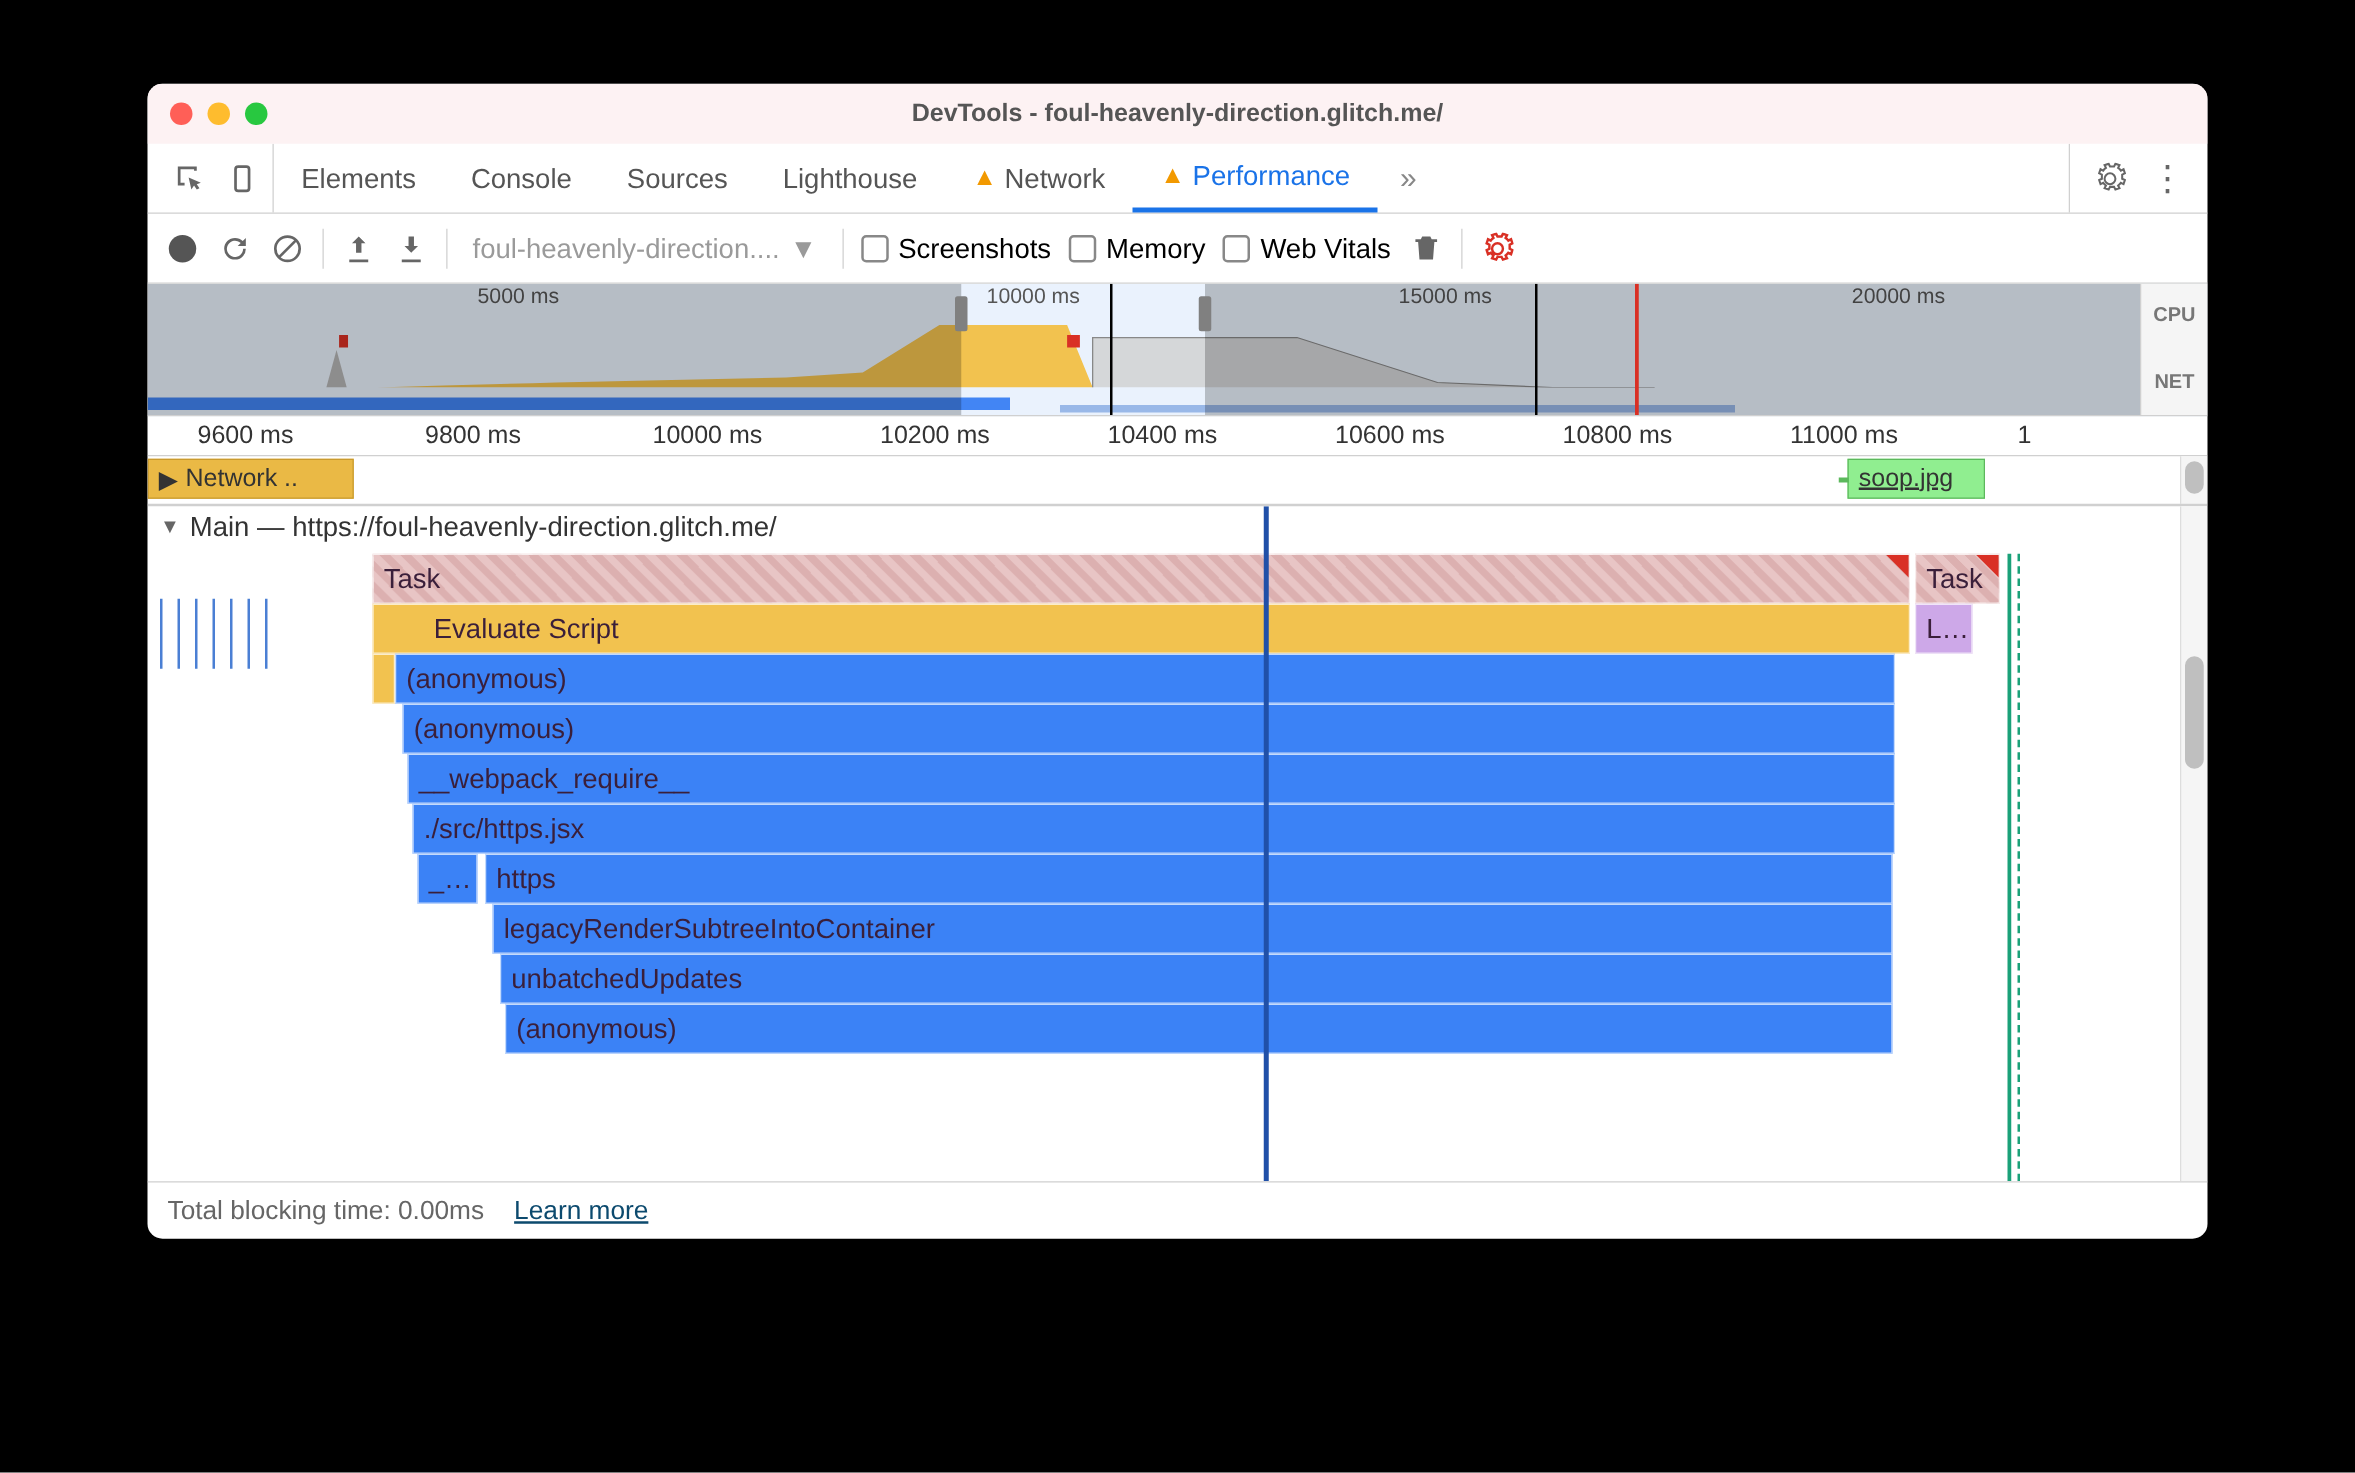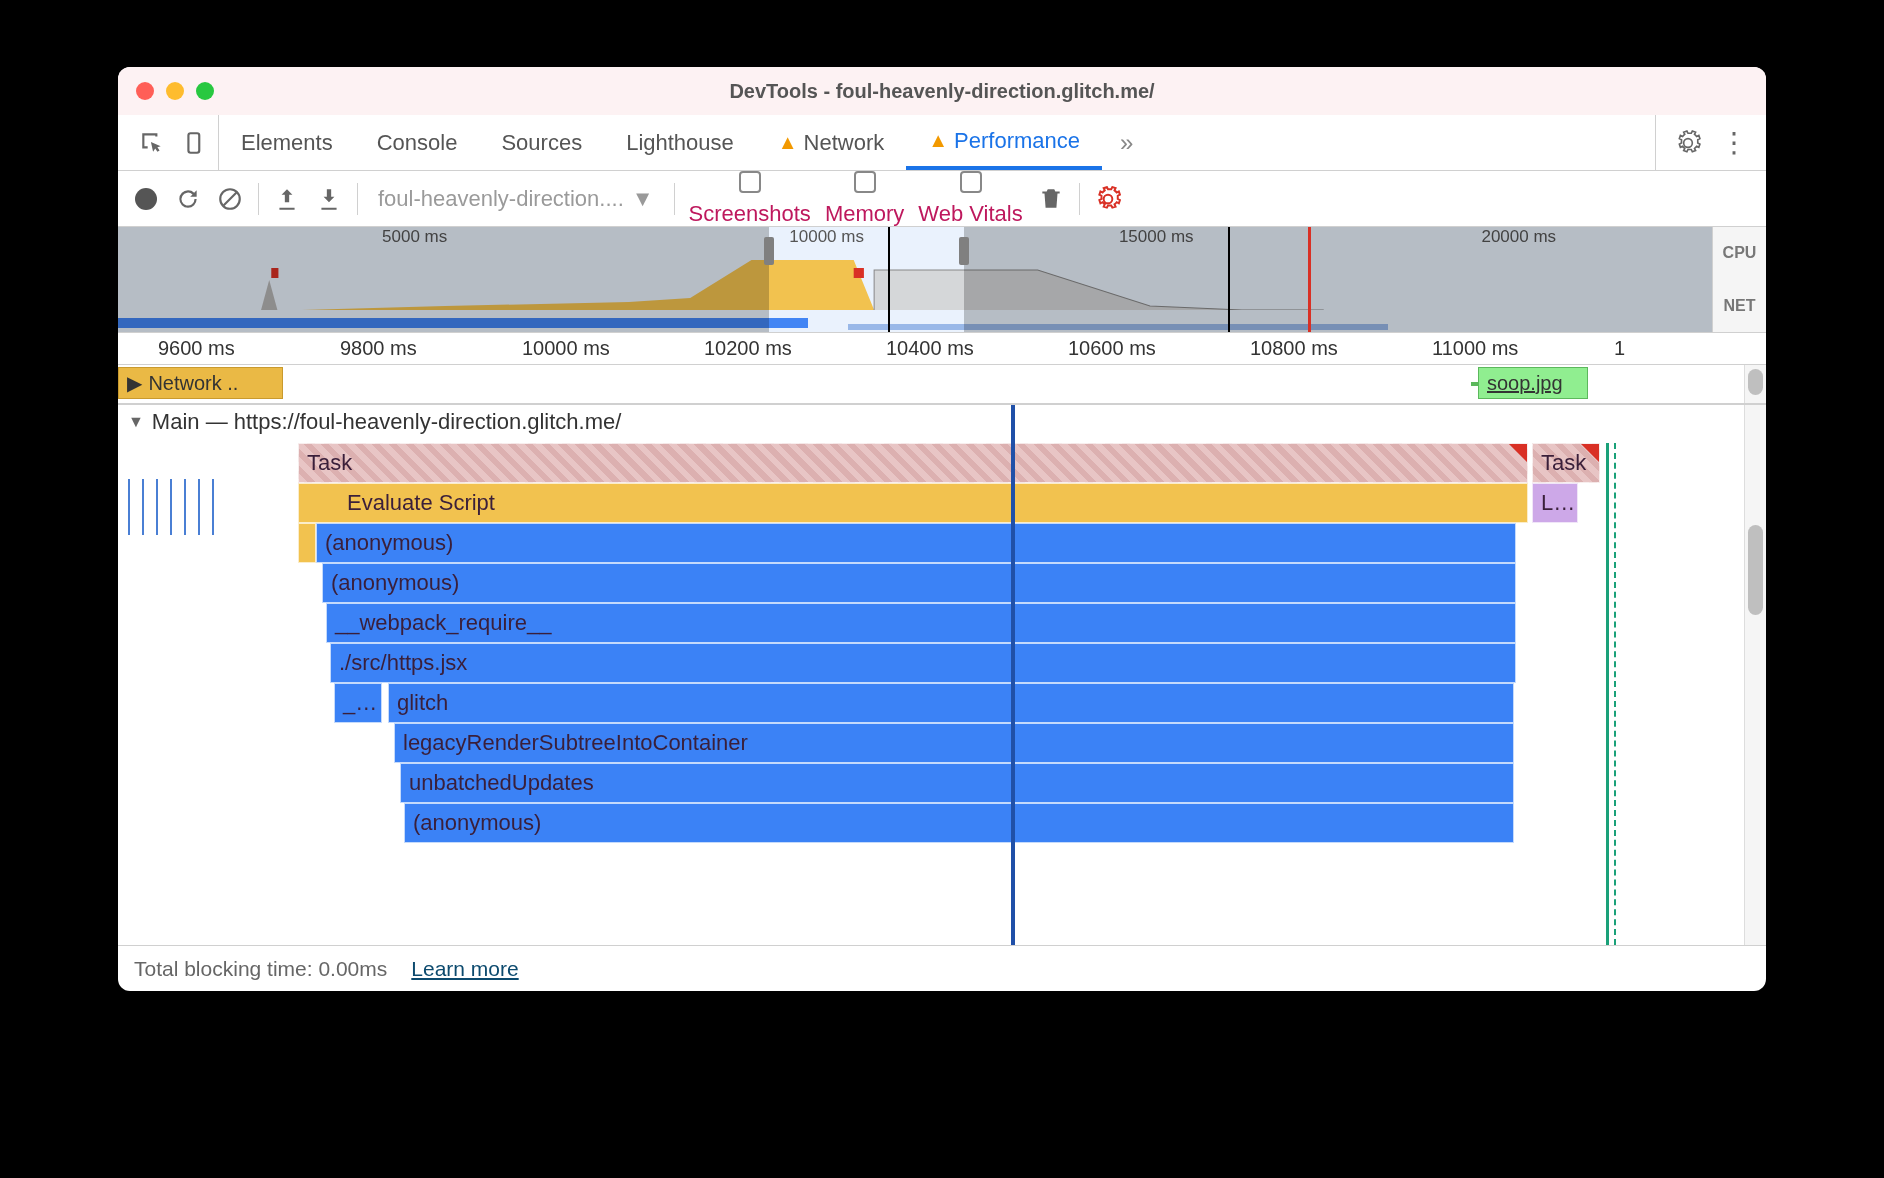--- a/index.html
+++ b/index.html
@@ -73,21 +73,21 @@
     display:flex;
     align-items:center;
     padding:0 14px;
     gap:14px;
     flex-shrink:0;
   }
   .tool-icon { width:28px; height:28px; display:flex; align-items:center; justify-content:center; color:#666; font-size:22px; cursor:pointer;}
   .record-dot { width:22px; height:22px; border-radius:50%; background:#555;}
   .vsep { width:1px; height:32px; background:#d0d0d0;}
   .url-select { color:#9a9a9a; font-size:22px; display:flex; align-items:center; gap:8px; padding:0 6px; cursor:pointer;}
-  .chk-group { display:flex; align-items:center; gap:8px; font-size:22px; color:#be185d;flex-direction:column;}
+  .chk-group { display:flex; align-items:center; gap:8px; font-size:22px; color:#000000;}
   .chk { width:22px; height:22px; border:2px solid #888; border-radius:4px;}
   .red-gear { color:#d93025; }
 
   .content { flex:1; position:relative; overflow:hidden; display:flex; flex-direction:column;}
 
   .overview {
     height: 106px;
     border-bottom: 1px solid #d0d0d0;
     position: relative;
     background:#eaf2fd;
@@ -378,21 +378,21 @@
           </div>
 
         <div class="flame-row flame-pink" style="left:212px; width:1186px; top:200px;">
             <span>./src/https.jsx</span>
           </div>
 
         <div class="flame-row flame-pink" style="left:216px; width:48px; top:240px;">
             <span>_…</span>
           </div>
         <div class="flame-row flame-pink" style="left:270px; width:1126px; top:240px;">
-            <span>glitch</span>
+            <span>https</span>
           </div>
 
         <div class="flame-row flame-pink" style="left:276px; width:1120px; top:280px;">
             <span>legacyRenderSubtreeIntoContainer</span>
           </div>
 
         <div class="flame-row flame-pink" style="left:282px; width:1114px; top:320px;">
             <span>unbatchedUpdates</span>
           </div>
 

